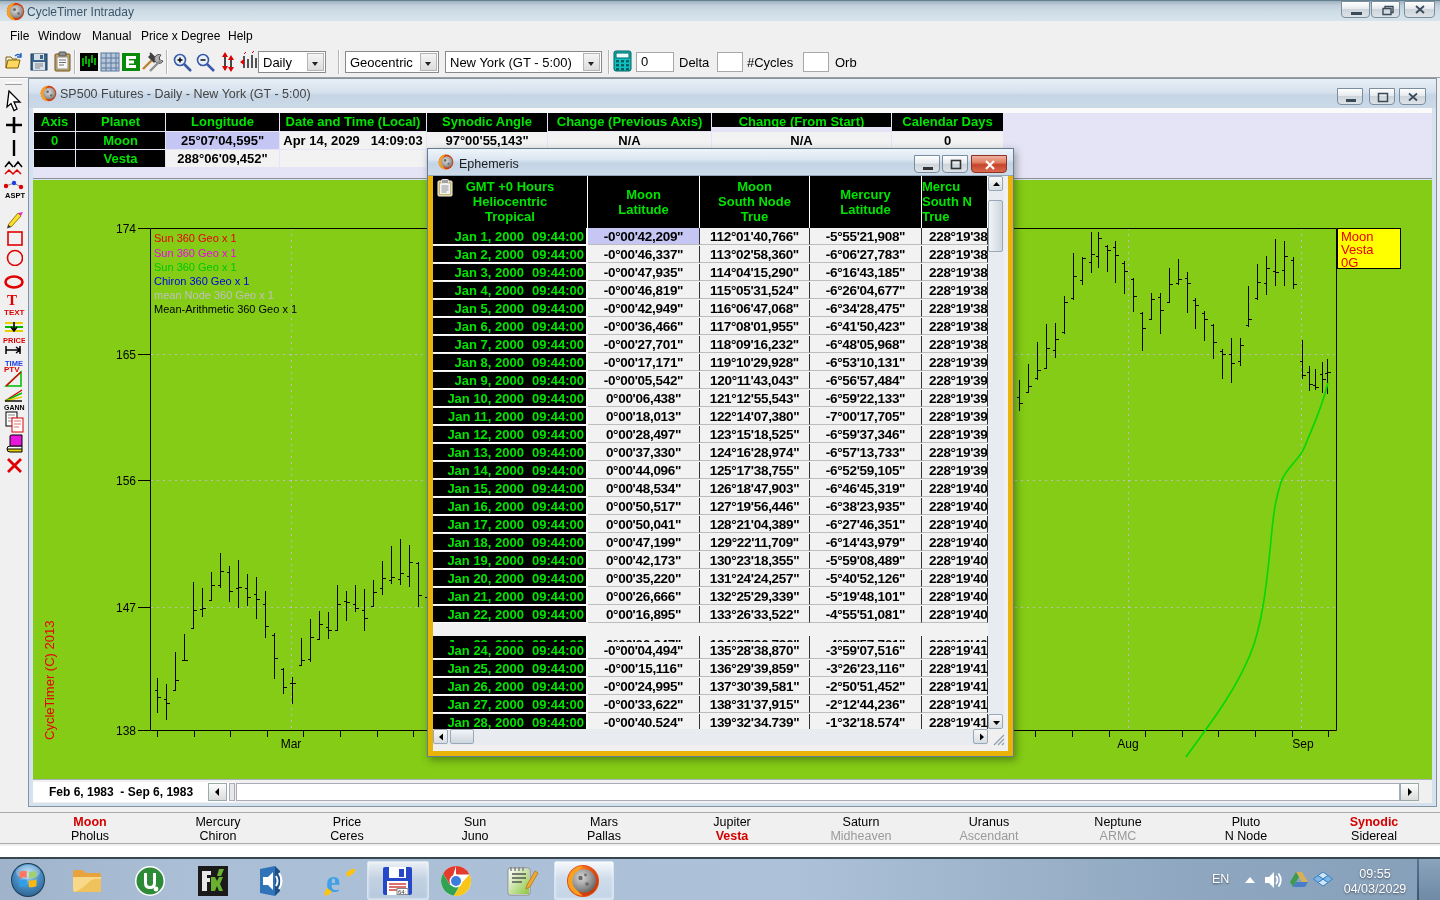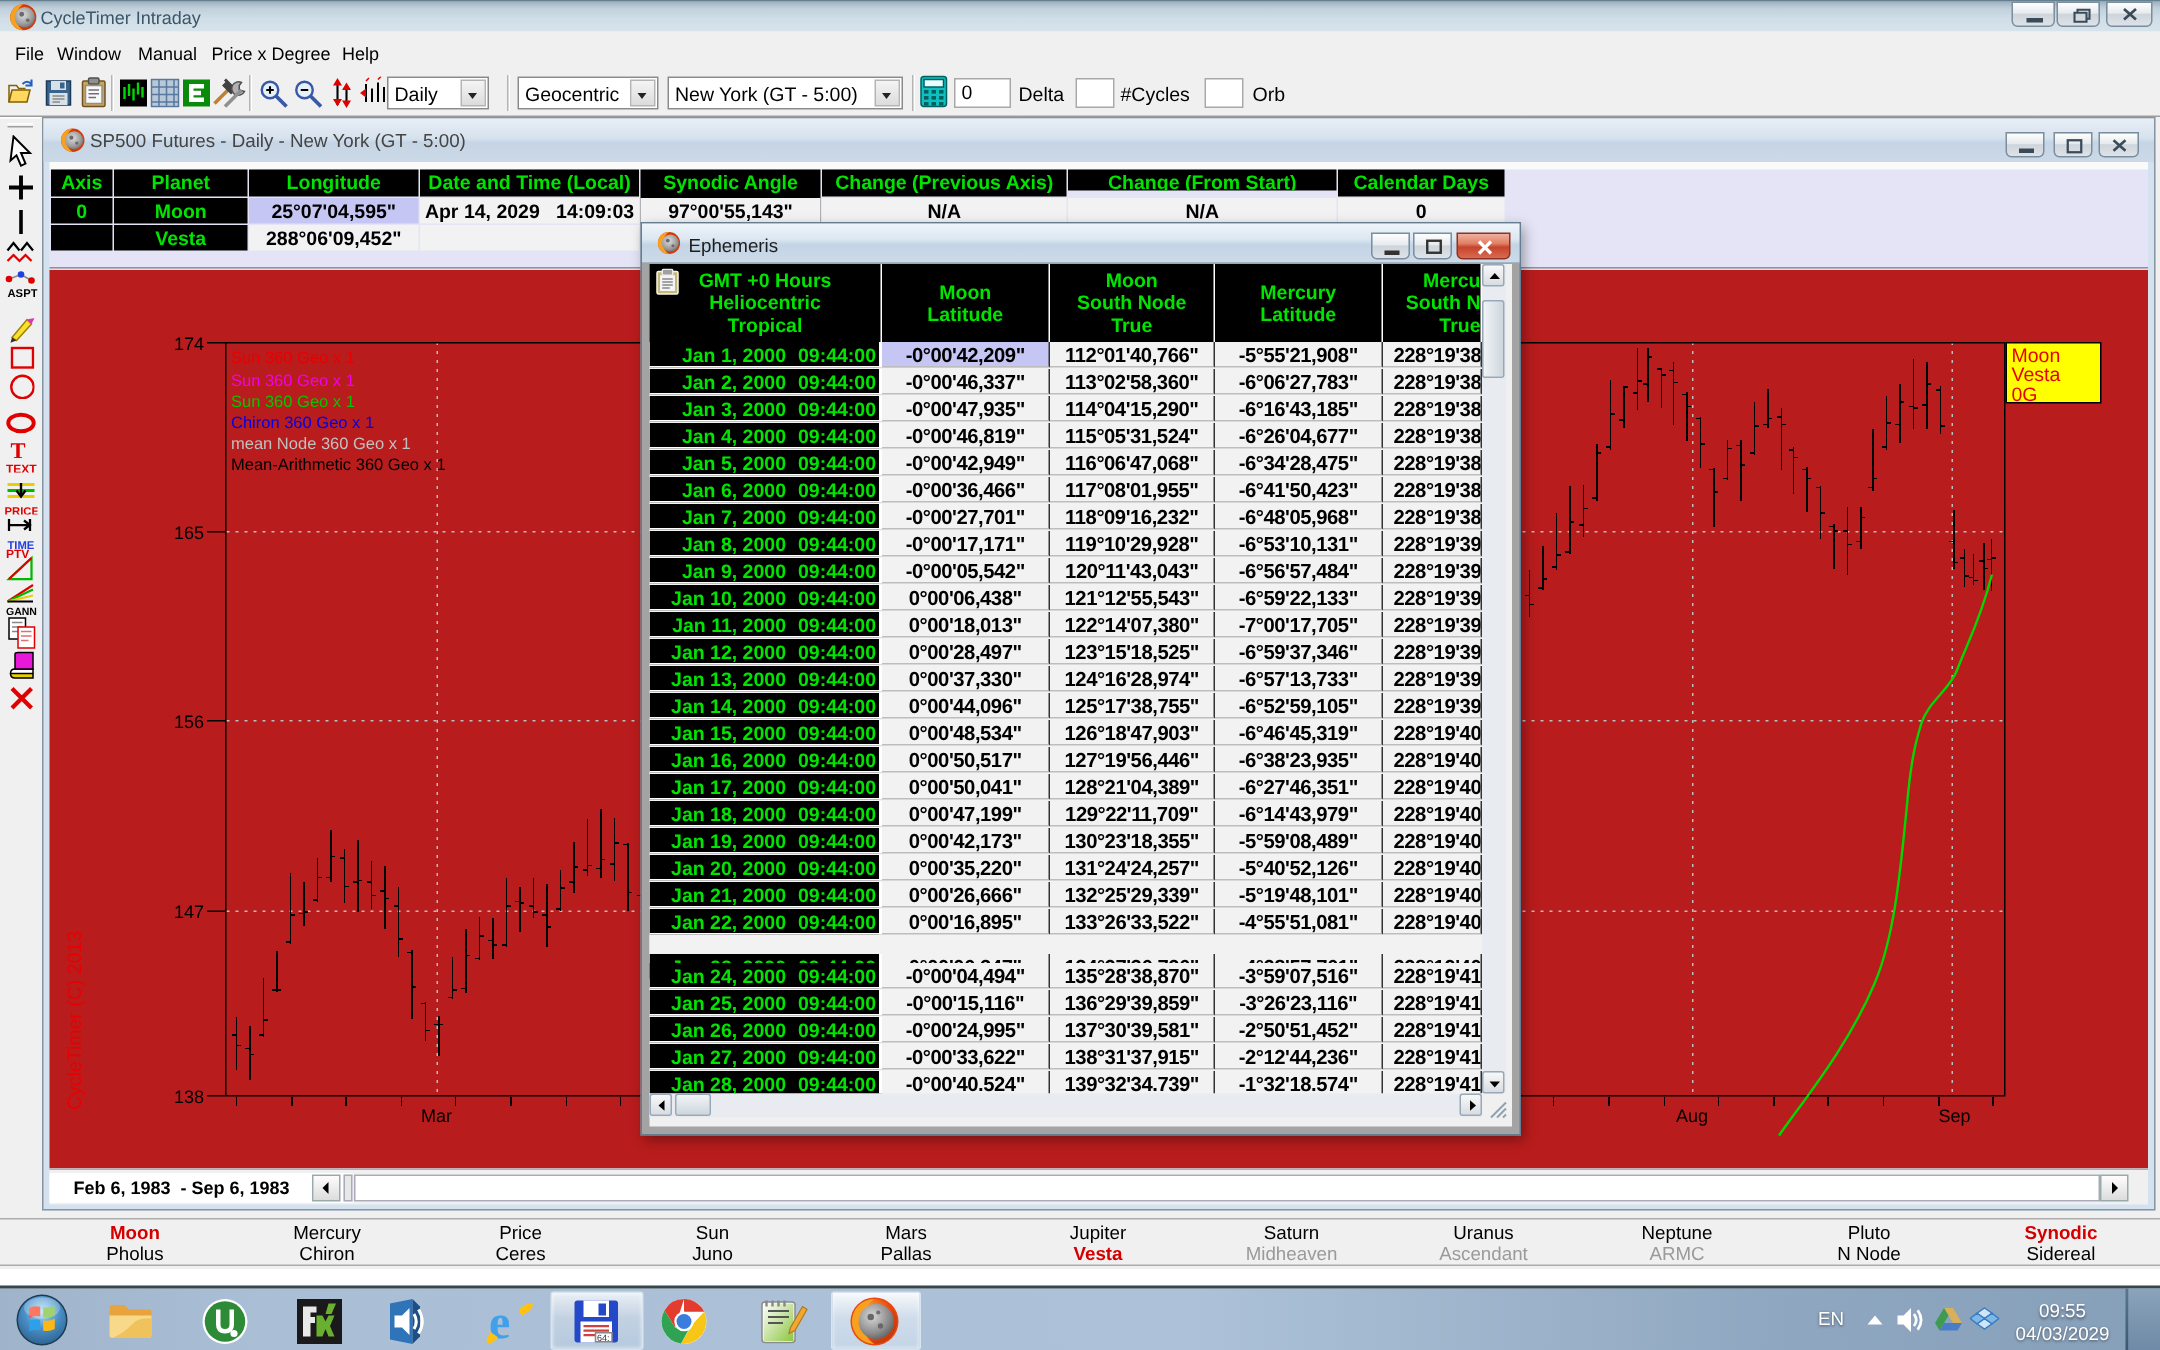--- a/index.html
+++ b/index.html
@@ -30,34 +30,34 @@
 #childtitle .ttext{position:absolute;left:31px;top:8px;font-size:12.5px;color:#444;}
 #tablewrap{left:4px;top:29px;width:1399px;height:71px;background:#e4e4f6;border-top:5px solid #fafafa;border-bottom:1px solid #909090;}
 
 #ptable{position:absolute;left:1px;top:0;height:55px;}
 .pc{position:absolute;overflow:hidden;font-weight:bold;font-size:13px;text-align:center;line-height:18px;white-space:nowrap;}
 .hdr{background:#000;color:#00e400;}
 .blk{background:#000;color:#00e400;}
 .lav{background:#c6c6f4;color:#000;}
 .wht{background:#f2f2f2;color:#000;}
 
-#chartarea{left:4px;top:101px;width:1399px;height:599px;background:#b91c1c;}
+#chartarea{left:4px;top:101px;width:1399px;height:599px;background:#84cc16;}
 
 #datebar{left:4px;top:700px;width:1399px;height:24px;background:#f0f0f0;border-top:1px solid #a8b0b8;}
 
 #planets{left:0;top:812px;width:1440px;height:32px;background:#f0f0f0;border-top:1px solid #ababab;border-bottom:1px solid #ababab;font-size:12.5px;}
 #planets div{position:absolute;width:120px;text-align:center;}
 .red{color:#d40000;font-weight:bold;}
 .gray{color:#9a9a9a;}
 
 #taskbar{left:0;top:857px;width:1440px;height:43px;background:linear-gradient(90deg,#9fb4ca 0%,#aabfd6 12%,#adc2d8 55%,#8fa7c0 82%,#87a0ba 100%);border-top:2px solid #37474f;}
 .tbox{background:linear-gradient(180deg,rgba(255,255,255,.75),rgba(255,255,255,.28) 45%,rgba(200,218,235,.35));border:1px solid #d8e4ef;border-radius:2px;box-shadow:inset 0 0 3px rgba(255,255,255,.8);}
 .tbox2{background:linear-gradient(180deg,rgba(255,255,255,.9),rgba(235,242,250,.55) 45%,rgba(210,226,242,.6));}
 
-#eph{left:427px;top:148px;width:587px;height:609px;background:#a3a3a3;box-shadow:2px 3px 8px rgba(0,0,0,.35);border:1px solid #647d92;}
+#eph{left:427px;top:148px;width:587px;height:609px;background:#eab308;box-shadow:2px 3px 8px rgba(0,0,0,.35);border:1px solid #647d92;}
 
 #ephtitle{left:0;top:0;width:585px;height:27px;background:linear-gradient(180deg,#eef4fa 0%,#dce7f2 40%,#c3d4e5 55%,#cddbe9 100%);border-bottom:1px solid #93a8bc;}
 #ephtext{left:31px;top:8px;font-size:12.5px;color:#1c1c1c;}
 
 #ephcontent{left:5px;top:27px;width:575px;height:575px;background:#f0f0f0;}
 #ehead{position:absolute;left:0;top:0;width:555px;height:52px;background:#000;}
 .eh{position:absolute;top:0;height:52px;border-right:1px solid #fff;}
 .ehin{color:#00e400;font-weight:bold;font-size:13px;text-align:center;line-height:15px;padding-top:3px;white-space:nowrap;overflow:hidden;}
 #eclip{position:absolute;left:3px;top:3px;width:18px;height:18px;}
 #ebody{position:absolute;left:0;top:52px;width:555px;height:501px;overflow:hidden;background:#f2f2f2;}
@@ -600,21 +600,21 @@
       <div class="eh" style="left:155px;width:112px">
           <div class="ehin" style="margin-top:8px">Moon<br>Latitude</div>
         </div>
       <div class="eh" style="left:267px;width:110px">
           <div class="ehin">Moon<br>South Node<br>True</div>
         </div>
       <div class="eh" style="left:377px;width:112px">
           <div class="ehin" style="margin-top:8px">Mercury<br>Latitude</div>
         </div>
       <div class="eh" style="left:489px;width:66px">
-          <div class="ehin" style="text-align:right">Mercu<br>South N<br>True</div>
+          <div class="ehin" style="text-align:left">Mercu<br>South N<br>True</div>
         </div>
       <div id="eclip"><svg width="18" height="18">
             <rect x="2" y="2" width="14" height="15" rx="1" fill="#c8b878" stroke="#f8f8e8"></rect>
             <rect x="5.5" y="0.5" width="7" height="4" rx="1" fill="#a0a0a0" stroke="#e8e8e8"></rect>
             <rect x="4" y="4.5" width="10" height="10.5" fill="#f4f4f4"></rect>
             <path d="M5.5,7h7M5.5,9h7M5.5,11h7M5.5,13h5" stroke="#888" stroke-width="0.9"></path>
           </svg></div>
     </div>
     <div id="ebody">
     <div class="erow" style="top:0px">

